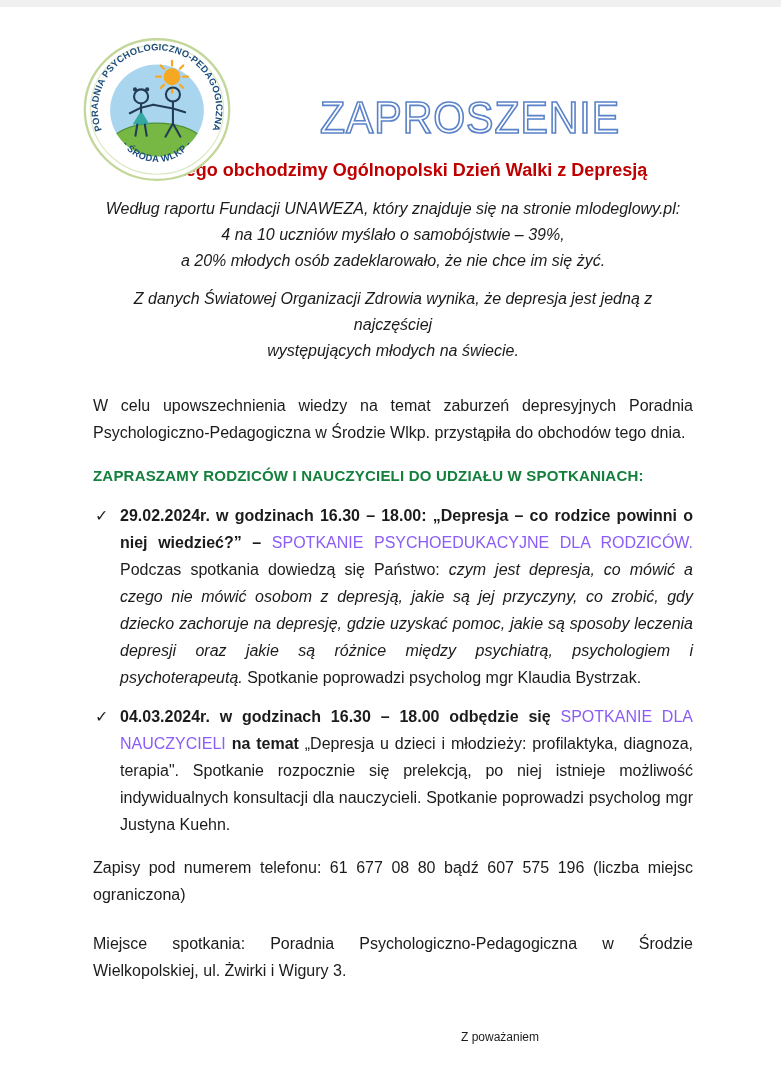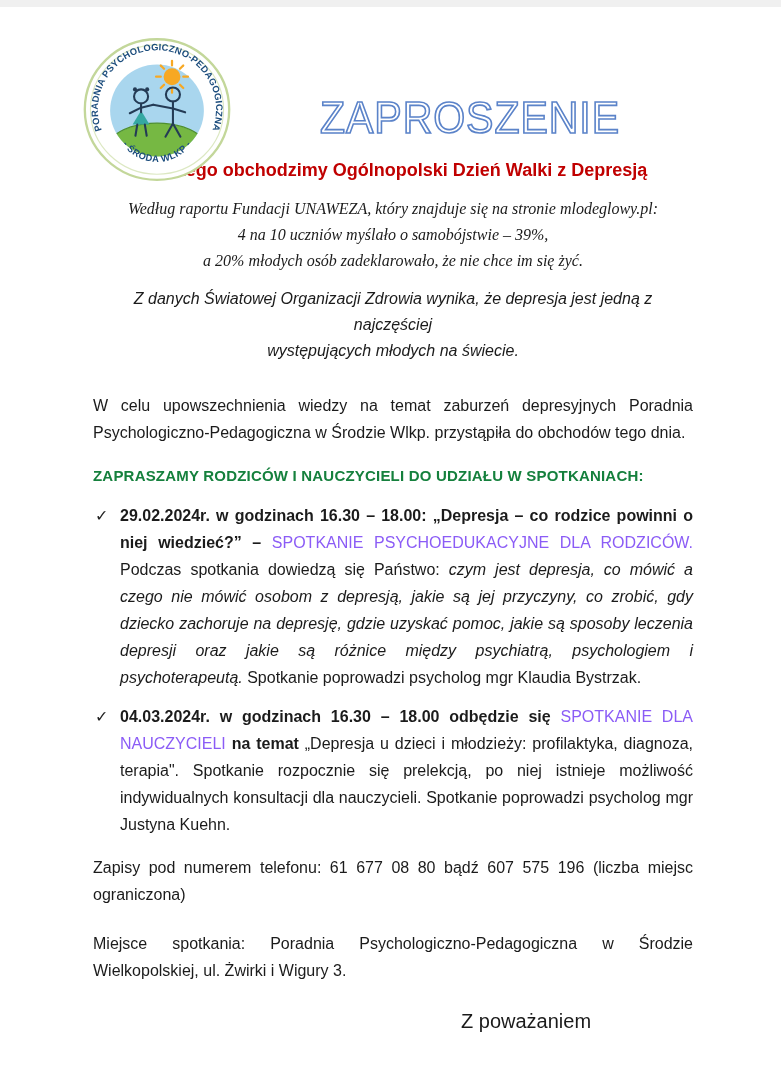--- a/index.html
+++ b/index.html
@@ -5,33 +5,33 @@
   html,body{margin:0;padding:0;background:#ffffff;}
   .page{
     position:relative;width:781px;height:1080px;background:#ffffff;
     font-family:"Liberation Sans",sans-serif;color:#1b1b1b;overflow:hidden;
   }
   .top-edge{position:absolute;top:0;left:0;right:0;height:7px;background:#f0f0f0;}
   .logo-wrap{position:absolute;left:82px;top:36px;width:150px;height:148px;}
   .title-wrap{position:absolute;left:300px;top:84px;width:340px;height:66px;}
   .content{padding:158px 88px 0 93px;}
   .h-red{color:#C00000;font-weight:bold;font-size:18px;line-height:24px;text-align:center;margin:0 0 14px 0;}
-  .report{font-style:italic;font-size:16px;line-height:26px;text-align:center;margin:0 0 12px 0;font-family:Liberation Serif, serif;}
+  .report{font-style:italic;font-size:16px;line-height:26px;text-align:center;margin:0 0 12px 0;}
   .report div{white-space:nowrap;}
   .who{font-style:italic;font-size:16px;line-height:26px;text-align:center;margin:0 0 28px 0;}
   .intro{font-size:16px;line-height:27px;text-align:justify;margin:0 0 18px 0;}
   .h-blue{color:#15803d;font-weight:bold;font-size:15px;line-height:24px;letter-spacing:.2px;margin:0 0 14px 0;}
   .meeting{position:relative;padding-left:27px;font-size:16px;line-height:27px;text-align:justify;margin:0 0 12px 0;}
   .check{position:absolute;left:2px;top:0;font-weight:normal;color:#222;}
   .meeting b{font-weight:bold;}
   .red-strong{color:#8b5cf6;font-weight:normal;}
   .it{font-style:italic;}
   .registration{font-size:16px;line-height:27px;text-align:justify;margin:16px 0 0 0;}
   .venue{font-size:16px;line-height:27px;text-align:justify;margin:22px 0 0 0;}
-  .signature{margin:24px 0 0 368px;font-size:20px;line-height:27px;}
+  .signature{margin:40px 0 0 368px;font-size:12px;line-height:27px;}
   .signature div{margin-bottom:7px;}
 </style>
 </head>
 <body>
 
 <div class="page">
   <div class="top-edge"></div>
 
   <div class="logo-wrap">
     <svg viewBox="0 0 160 155" width="150" height="148">

